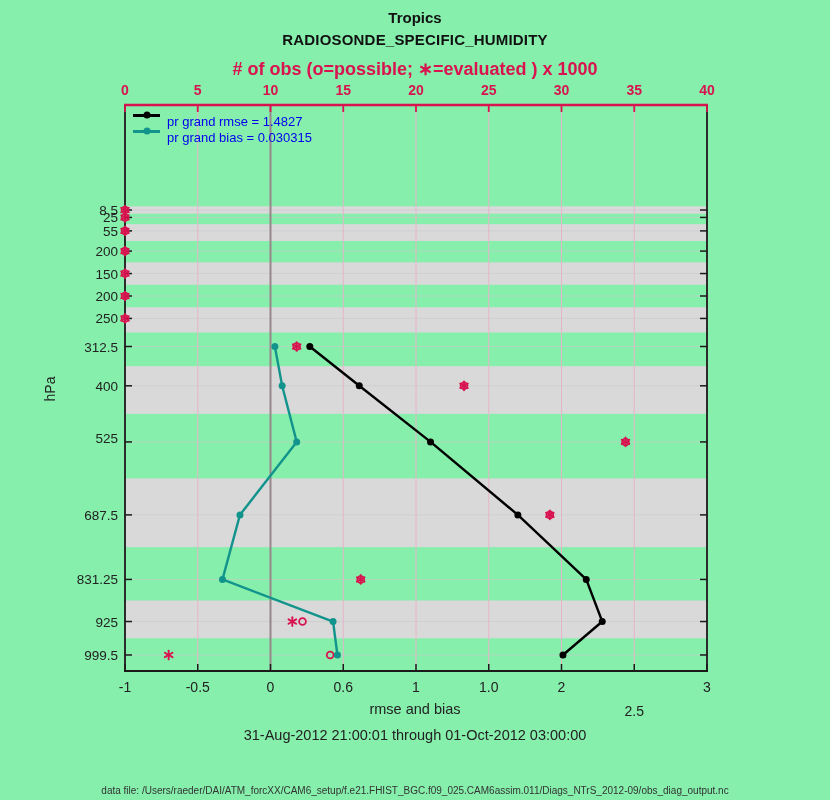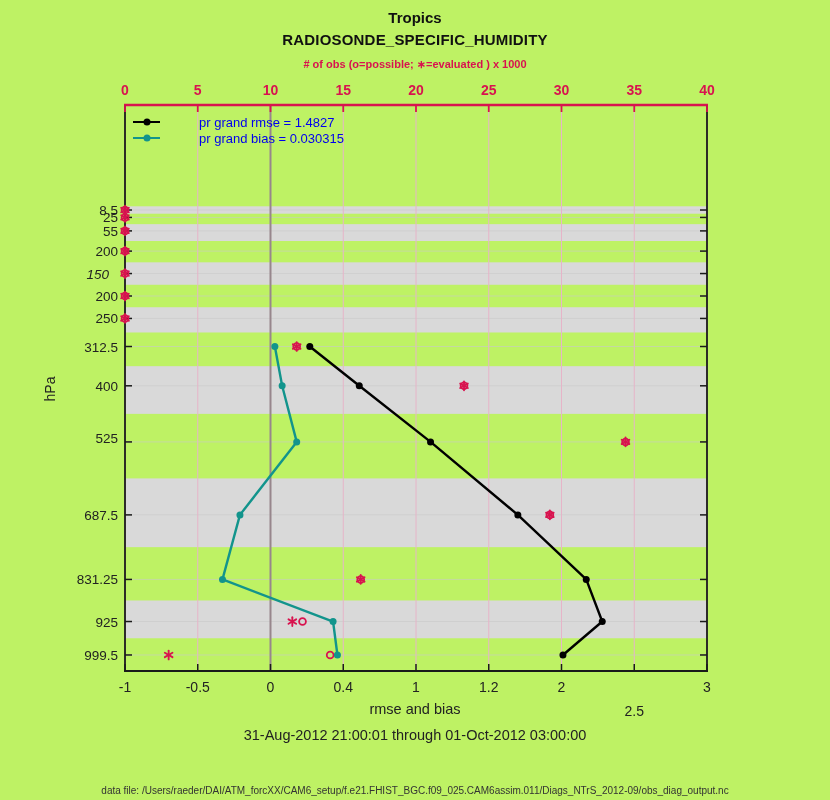--- a/index.html
+++ b/index.html
@@ -1,35 +1,35 @@
 <!DOCTYPE html>
 <html><head>
 <meta charset="utf-8">
 <style>
   html,body{margin:0;padding:0;background:#fff;}
   #stage{
-    position:relative;width:830px;height:800px;background:#bef264;
+    position:relative;width:830px;height:800px;background:#86efac;
     font-family:"Liberation Sans",sans-serif;overflow:hidden;
   }
   .ctr{position:absolute;left:0;width:830px;text-align:center;}
   .title-region{top:9px;font-size:15px;font-weight:bold;color:#111;}
   .title-var{top:31px;font-size:15px;font-weight:bold;color:#111;letter-spacing:.2px;}
-  .obs-title{top:58px;font-size:11px;font-weight:600;}
+  .obs-title{top:58px;font-size:18px;font-weight:600;}
   .xaxis-title{top:701px;font-size:14.5px;color:#222;}
   .timespan{top:727px;font-size:14.5px;color:#222;}
   .datafile{top:772px;font-size:10px;color:#333;margin-top:13px;}
   .ylab{position:absolute;left:30px;top:381px;width:40px;font-size:14px;color:#222;
         transform:rotate(-90deg);text-align:center;}
   svg#plot{position:absolute;left:0;top:0;}
   .tlab{position:absolute;font-size:14px;font-weight:600;transform:translate(-50%,-50%);white-space:nowrap;}
   .blab{position:absolute;font-size:14px;font-weight:500;color:#222;transform:translate(-50%,-50%);white-space:nowrap;}
   .llab{position:absolute;font-size:13.5px;font-weight:500;color:#222;width:54px;text-align:right;
         transform:translateY(-50%);white-space:nowrap;}
   .legend{position:absolute;left:133px;top:114px;}
-  .legend-row{display:flex;align-items:center;height:16px;gap:32px;}
+  .legend-row{display:flex;height:16px;}
   .legend-line{position:relative;width:27px;height:2.6px;margin-right:7px;flex:0 0 27px;}
   .legend-dot{position:absolute;left:50%;top:50%;width:7px;height:7px;border-radius:50%;
               transform:translate(-50%,-50%);}
   .legend-text{font-size:13px;white-space:nowrap;}
 </style>
 </head>
 <body>
 
 <div id="stage">
   <svg id="plot" width="830" height="800">
@@ -216,31 +216,31 @@
     <div class="tlab" style="left: 270.5px; top: 90px; color: rgb(216, 19, 79);">10</div>
     <div class="tlab" style="left: 343.25px; top: 90px; color: rgb(216, 19, 79);">15</div>
     <div class="tlab" style="left: 416px; top: 90px; color: rgb(216, 19, 79);">20</div>
     <div class="tlab" style="left: 488.75px; top: 90px; color: rgb(216, 19, 79);">25</div>
     <div class="tlab" style="left: 561.5px; top: 90px; color: rgb(216, 19, 79);">30</div>
     <div class="tlab" style="left: 634.25px; top: 90px; color: rgb(216, 19, 79);">35</div>
     <div class="tlab" style="left: 707px; top: 90px; color: rgb(216, 19, 79);">40</div>
     <div class="blab" style="left: 125px; top: 687px;">-1</div>
     <div class="blab" style="left: 197.75px; top: 687px;">-0.5</div>
     <div class="blab" style="left: 270.5px; top: 687px;">0</div>
-    <div class="blab" style="left: 343.25px; top: 687px;">0.4</div>
+    <div class="blab" style="left: 343.25px; top: 687px;">0.6</div>
     <div class="blab" style="left: 416px; top: 687px;">1</div>
-    <div class="blab" style="left: 488.75px; top: 687px;">1.2</div>
+    <div class="blab" style="left: 488.75px; top: 687px;">1.0</div>
     <div class="blab" style="left: 561.5px; top: 687px;">2</div>
     <div class="blab" style="left: 634.25px; top: 687px; margin-top: 24px;">2.5</div>
     <div class="blab" style="left: 707px; top: 687px;">3</div>
     <div class="llab" style="left: 64px; top: 210.016px;">8.5</div>
     <div class="llab" style="left: 64px; top: 217.425px;">25</div>
     <div class="llab" style="left: 64px; top: 230.895px;">55</div>
     <div class="llab" style="left: 64px; top: 251.1px;">200</div>
-    <div class="llab" style="left: 55px; top: 273.55px; font-style: italic;">150</div>
+    <div class="llab" style="left: 64px; top: 273.55px;">150</div>
     <div class="llab" style="left: 64px; top: 296px;">200</div>
     <div class="llab" style="left: 64px; top: 318.45px;">250</div>
     <div class="llab" style="left: 64px; top: 346.512px;">312.5</div>
     <div class="llab" style="left: 64px; top: 385.8px;">400</div>
     <div class="llab" style="left: 64px; top: 418px; margin-top: 20px;">525</div>
     <div class="llab" style="left: 64px; top: 514.888px;">687.5</div>
     <div class="llab" style="left: 64px; top: 579.431px;">831.25</div>
     <div class="llab" style="left: 64px; top: 621.525px;">925</div>
     <div class="llab" style="left: 64px; top: 654.976px;">999.5</div>
   </div>

